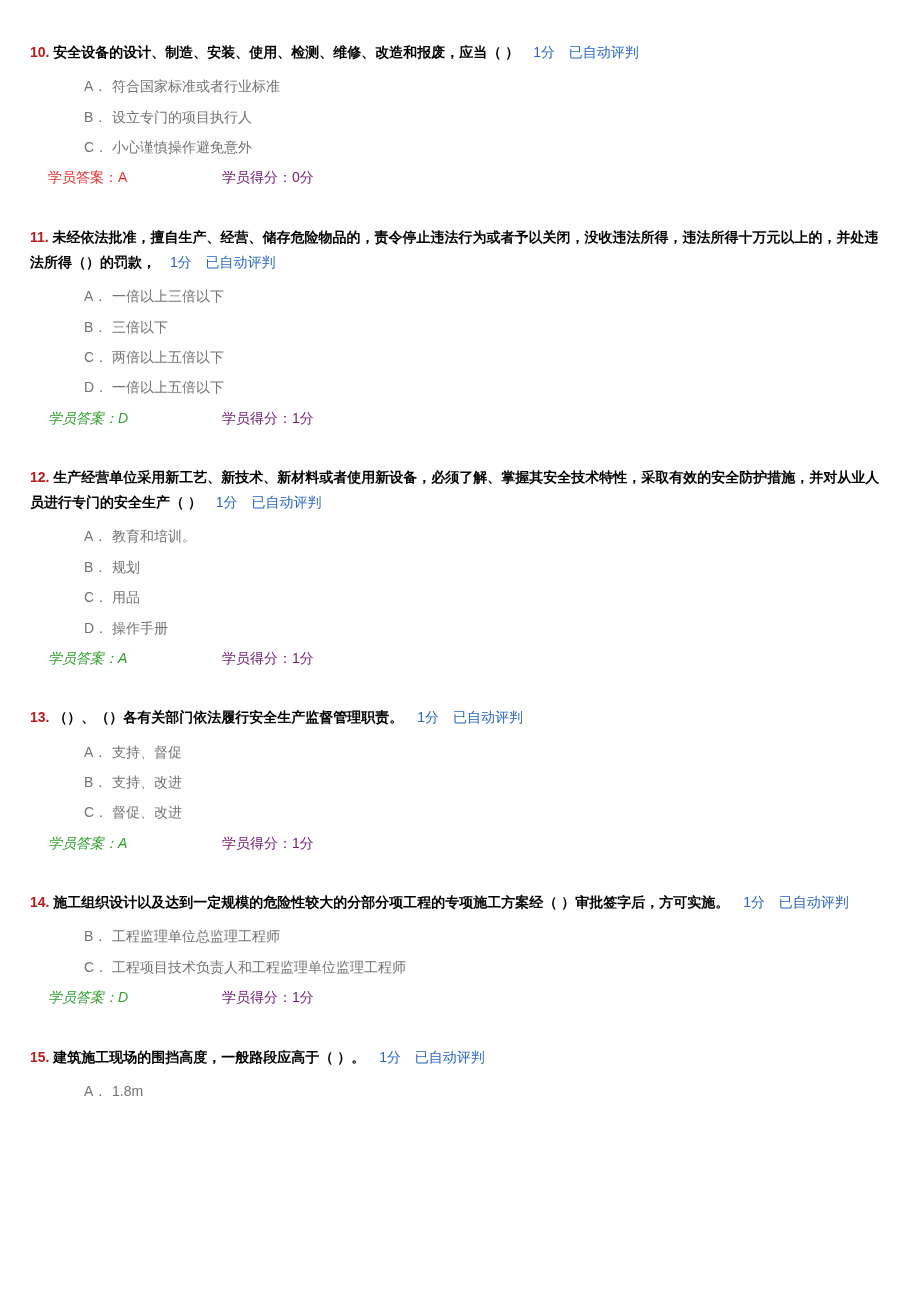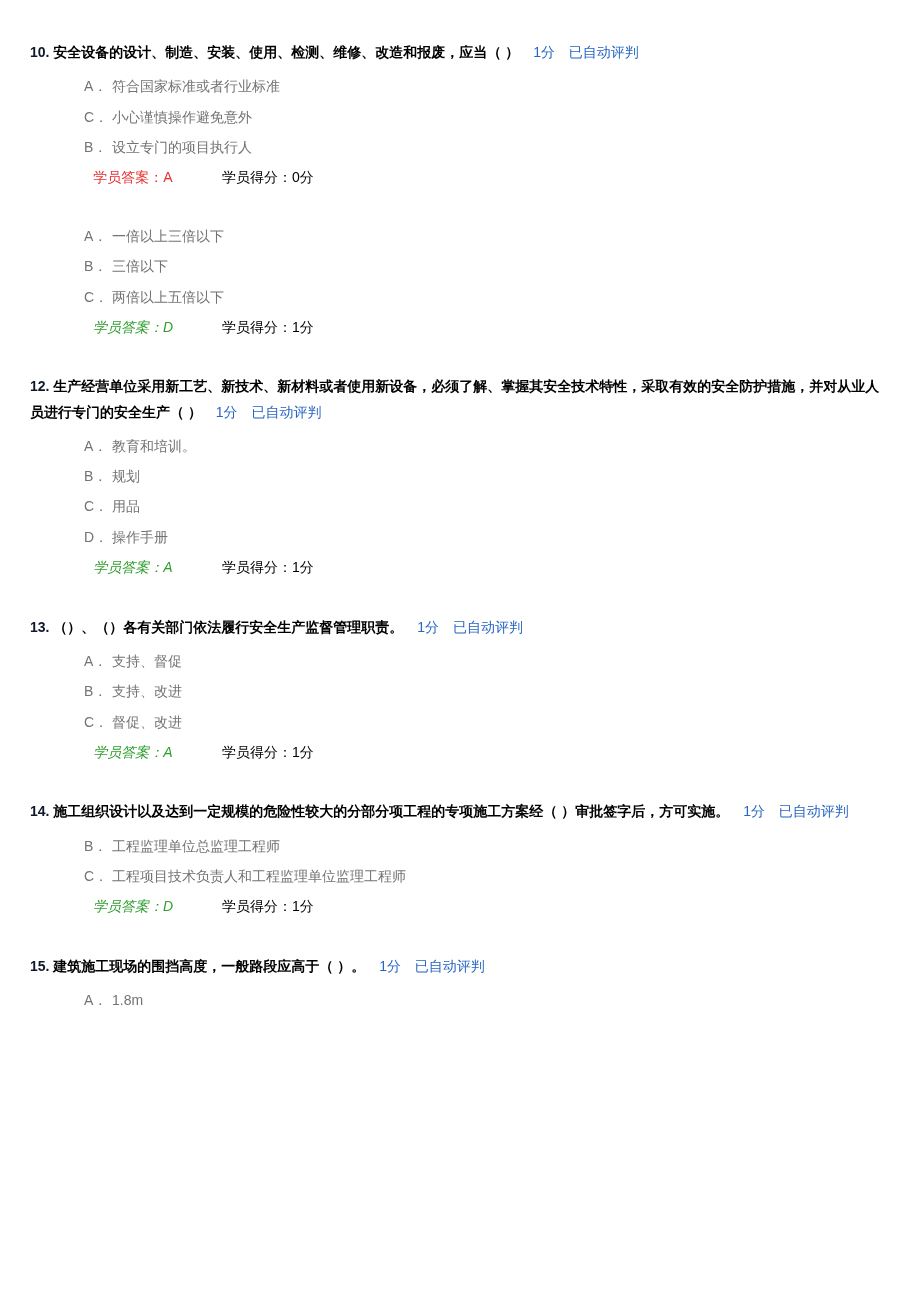--- a/index.html
+++ b/index.html
@@ -18,21 +18,21 @@
     }
     .question {
       margin-bottom: 36px;
     }
     .question-header {
       margin-bottom: 10px;
       line-height: 1.8;
     }
     .qnum {
       font-weight: bold;
-      color: #0f172a;
+      color: #b91c1c;
     }
     .qtext {
       font-weight: bold;
       color: #000;
     }
     .score {
       color: #2765C4;
       margin-left: 10px;
     }
     .auto-judge {
@@ -51,59 +51,65 @@
       display: inline-block;
       width: 28px;
     }
     .answer-row {
       padding-left: 18px;
       margin-top: 4px;
     }
     .student-answer {
       display: inline-block;
       width: 170px;
-      text-align: center;
     }
     .student-answer.wrong {
       color: #E83030;
     }
     .student-answer.correct {
       color: #2E9E2E;
       font-style: italic;
     }
     .student-score {
-      color: #000000;
+      color: #701a75;
     }
   </style>
 </head>
 <body>
 
 <div class="question">
   <div class="question-header">
     <span class="qnum">10.</span>
     <span class="qtext">安全设备的设计、制造、安装、使用、检测、维修、改造和报废，应当（ ）</span>
     <span class="score"><span>1</span><span>分</span></span>
     <span class="auto-judge">已自动评判</span>
   </div>
   <div class="options">
     <div class="option"><span class="option-label">A．</span><span>符合国家标准或者行业标准</span></div>
+    <div class="option"><span class="option-label">B．</span><span>设立专门的项目执行人</span></div>
     <div class="option"><span class="option-label">C．</span><span>小心谨慎操作避免意外</span></div>
-    <div class="option"><span class="option-label">B．</span><span>设立专门的项目执行人</span></div>
   </div>
   <div class="answer-row">
     <span class="student-answer wrong"><span>学员答案：</span><span>A</span></span>
     <span class="student-score"><span>学员得分：</span><span>0</span><span>分</span></span>
   </div>
 </div>
 
 <div class="question">
+  <div class="question-header">
+    <span class="qnum">11.</span>
+    <span class="qtext">未经依法批准，擅自生产、经营、储存危险物品的，责令停止违法行为或者予以关闭，没收违法所得，违法所得十万元以上的，并处违法所得（）的罚款，</span>
+    <span class="score"><span>1</span><span>分</span></span>
+    <span class="auto-judge">已自动评判</span>
+  </div>
   <div class="options">
     <div class="option"><span class="option-label">A．</span><span>一倍以上三倍以下</span></div>
     <div class="option"><span class="option-label">B．</span><span>三倍以下</span></div>
     <div class="option"><span class="option-label">C．</span><span>两倍以上五倍以下</span></div>
+    <div class="option"><span class="option-label">D．</span><span>一倍以上五倍以下</span></div>
   </div>
   <div class="answer-row">
     <span class="student-answer correct"><span>学员答案：</span><span>D</span></span>
     <span class="student-score"><span>学员得分：</span><span>1</span><span>分</span></span>
   </div>
 </div>
 
 <div class="question">
   <div class="question-header">
     <span class="qnum">12.</span>

